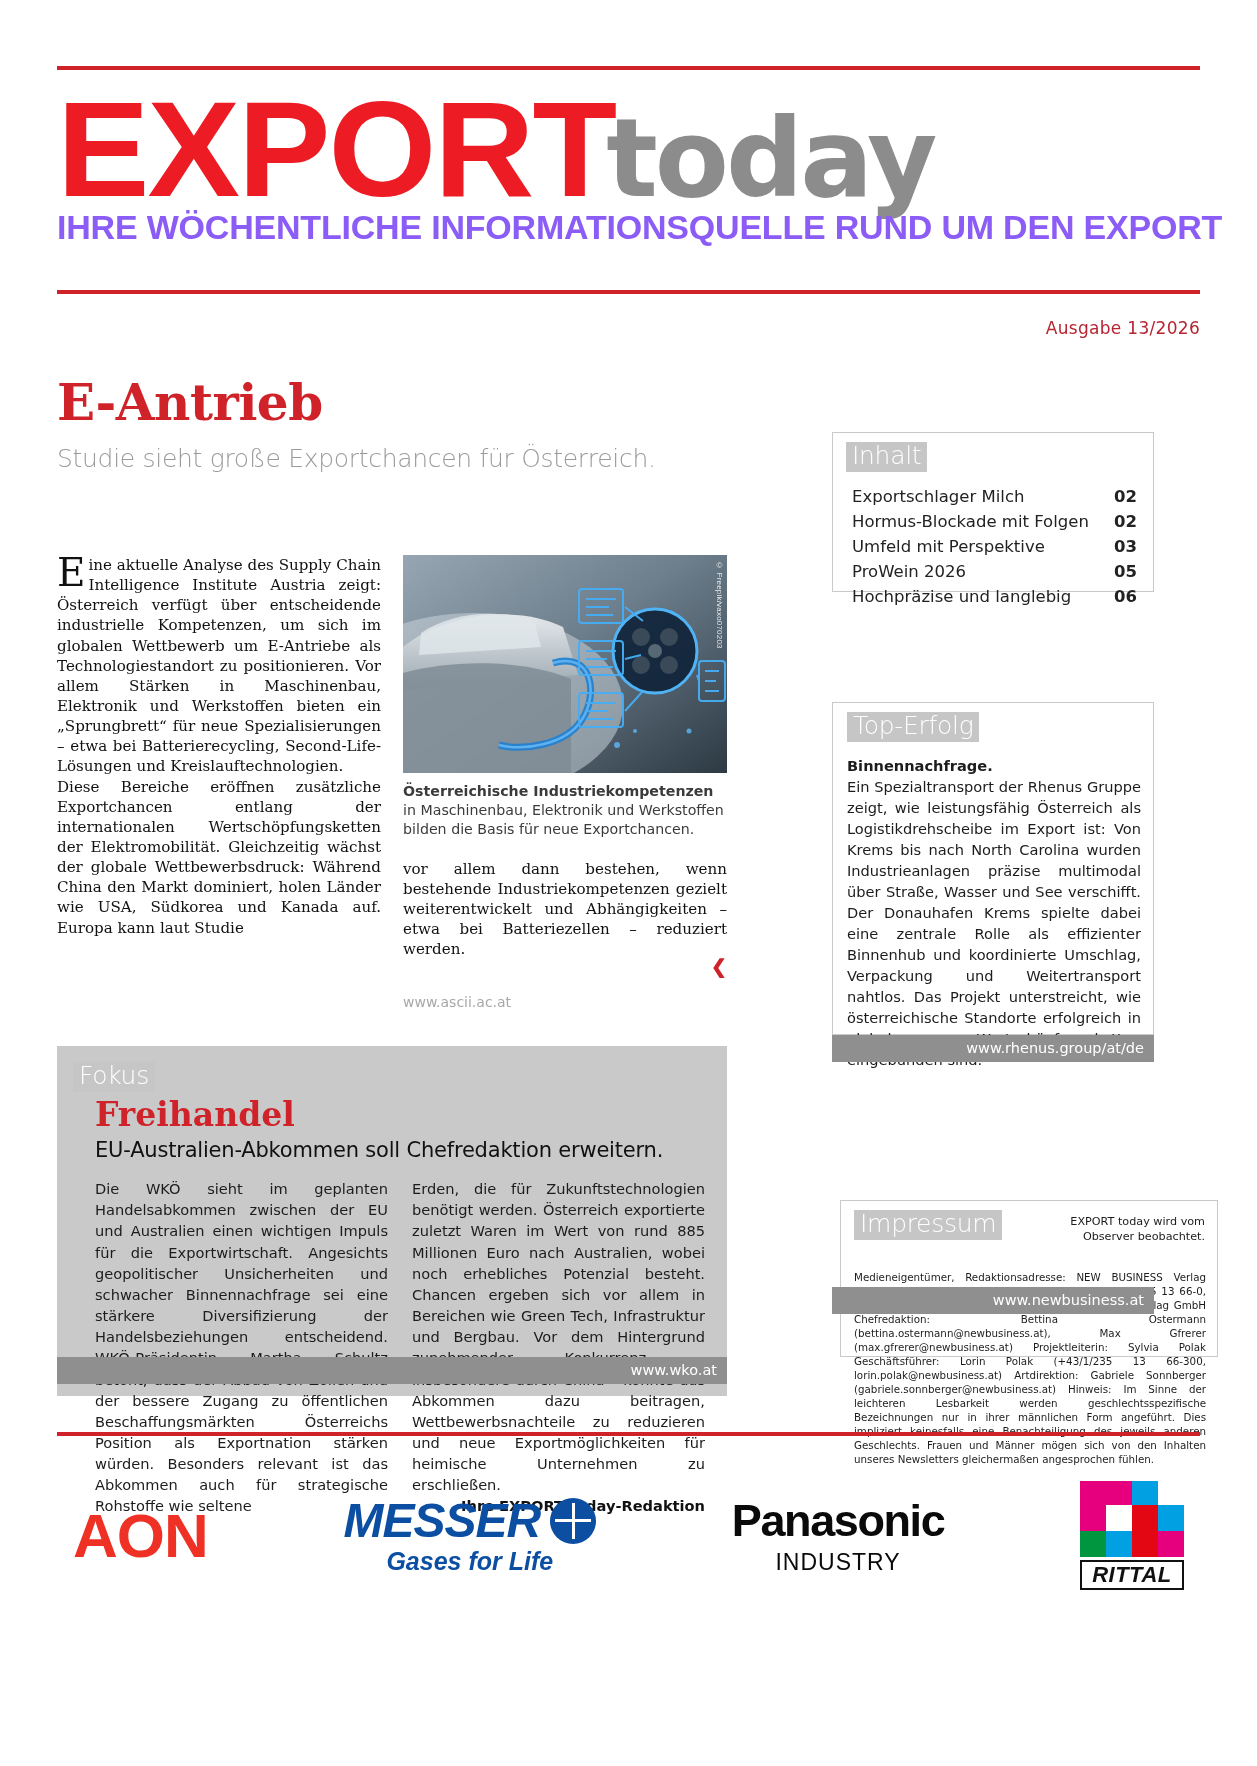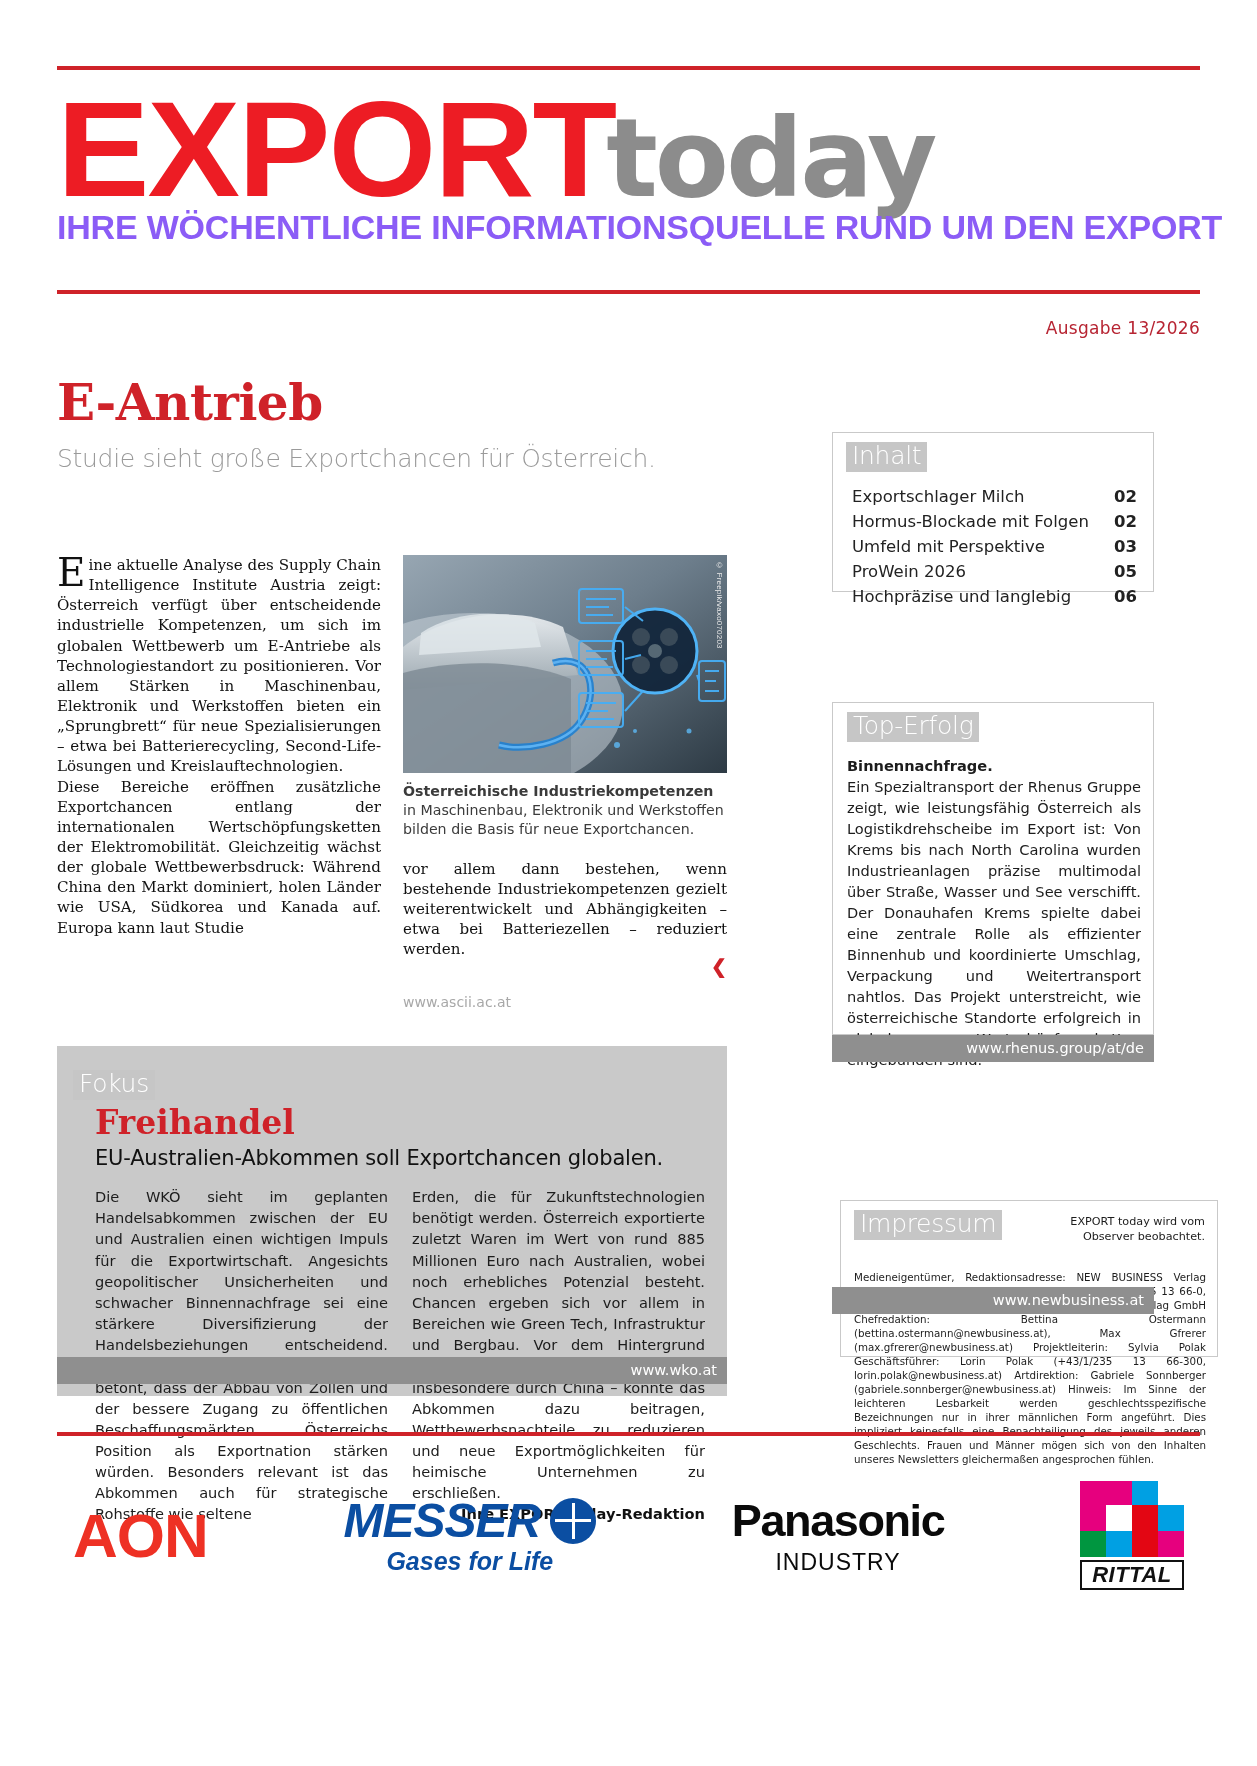--- a/index.html
+++ b/index.html
@@ -233,21 +233,21 @@
   }
   #top-url { left: 832px; top: 1035px; width: 322px; }
 
   
   #fokus-box {
     position: absolute;
     left: 57px; top: 1046px;
     width: 670px; height: 350px;
     background: #c9c9c9;
   }
-  #fokus-box .inner { padding: 24px 16px 0 16px; }
+  #fokus-box .inner { padding: 16px 16px 0 16px; }
   .fokus-title {
     font-family: "DejaVu Serif", serif;
     font-weight: bold;
     font-size: 33px;
     color: #cf2229;
     margin-top: 6px;
     line-height: 1.05;
     padding-left: 22px;
   }
   .fokus-sub {
@@ -523,21 +523,21 @@
         <span>Ein Spezialtransport der Rhenus Gruppe zeigt, wie leistungsfähig Österreich als Logistikdrehscheibe im Export ist: Von Krems bis nach North Carolina wurden Industrieanlagen präzise multimodal über Straße, Wasser und See verschifft. Der Donauhafen Krems spielte dabei eine zentrale Rolle als effizienter Binnenhub und koordinierte Umschlag, Verpackung und Weitertransport nahtlos. Das Projekt unterstreicht, wie österreichische Standorte erfolgreich in globale Wertschöpfungsketten eingebunden sind.</span>
       </div>
     </div>
   </div>
   <div class="url-bar" id="top-url">www.rhenus.group/at/de</div>
 
   <div id="fokus-box">
     <div class="inner">
       <span class="box-label">Fokus</span>
       <div class="fokus-title">Freihandel</div>
-      <div class="fokus-sub">EU-Australien-Abkommen soll Exportchancen globalen.</div>
+      <div class="fokus-sub">EU-Australien-Abkommen soll Chefredaktion erweitern.</div>
       <div class="fokus-cols">
         <div class="fokus-col">
           <div class="fokus-body">Die WKÖ sieht im geplanten Handelsabkommen zwischen der EU und Australien einen wichtigen Impuls für die Exportwirtschaft. Angesichts geopolitischer Unsicherheiten und schwacher Binnennachfrage sei eine stärkere Diversifizierung der Handelsbeziehungen entscheidend. WKÖ-Präsidentin Martha Schultz betont, dass der Abbau von Zöllen und der bessere Zugang zu öffentlichen Beschaffungsmärkten Österreichs Position als Exportnation stärken würden. Besonders relevant ist das Abkommen auch für strategische Rohstoffe wie seltene</div>
         </div>
         <div class="fokus-col">
           <div class="fokus-body">Erden, die für Zukunftstechnologien benötigt werden. Österreich exportierte zuletzt Waren im Wert von rund 885 Millionen Euro nach Australien, wobei noch erhebliches Potenzial besteht. Chancen ergeben sich vor allem in Bereichen wie Green Tech, Infrastruktur und Bergbau. Vor dem Hintergrund zunehmender Konkurrenz – insbesondere durch China – könnte das Abkommen dazu beitragen, Wettbewerbsnachteile zu reduzieren und neue Exportmöglichkeiten für heimische Unternehmen zu erschließen.</div>
           <div class="signoff">Ihre EXPORT today-Redaktion</div>
         </div>
       </div>
     </div>

